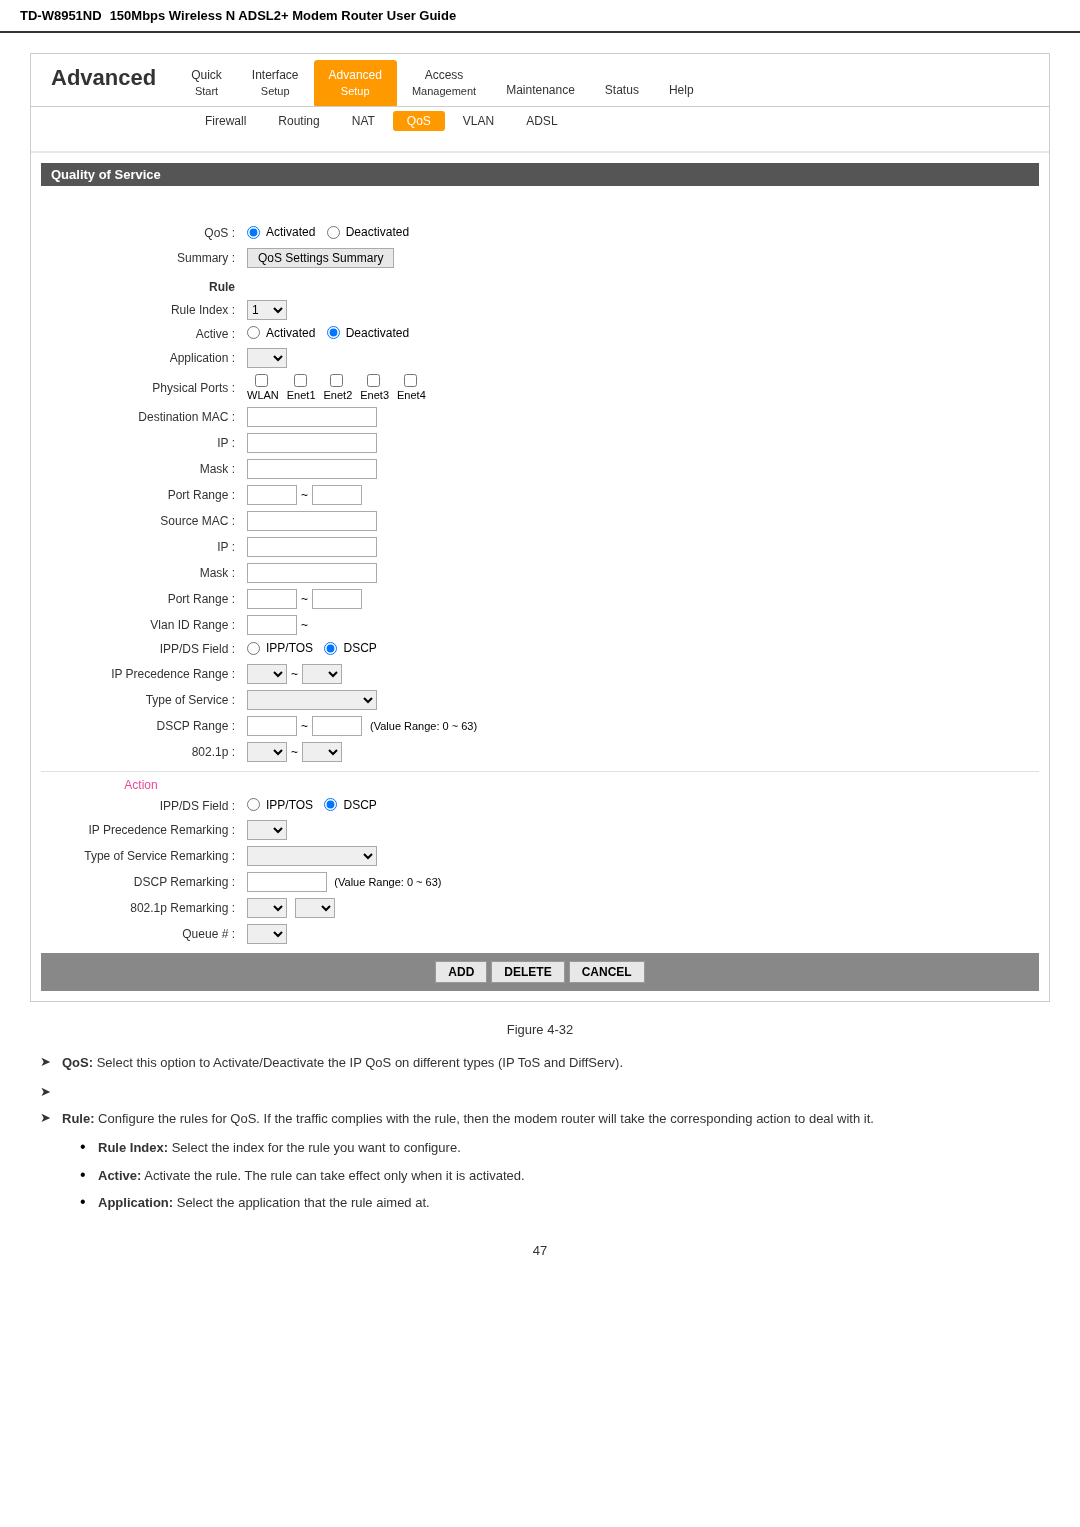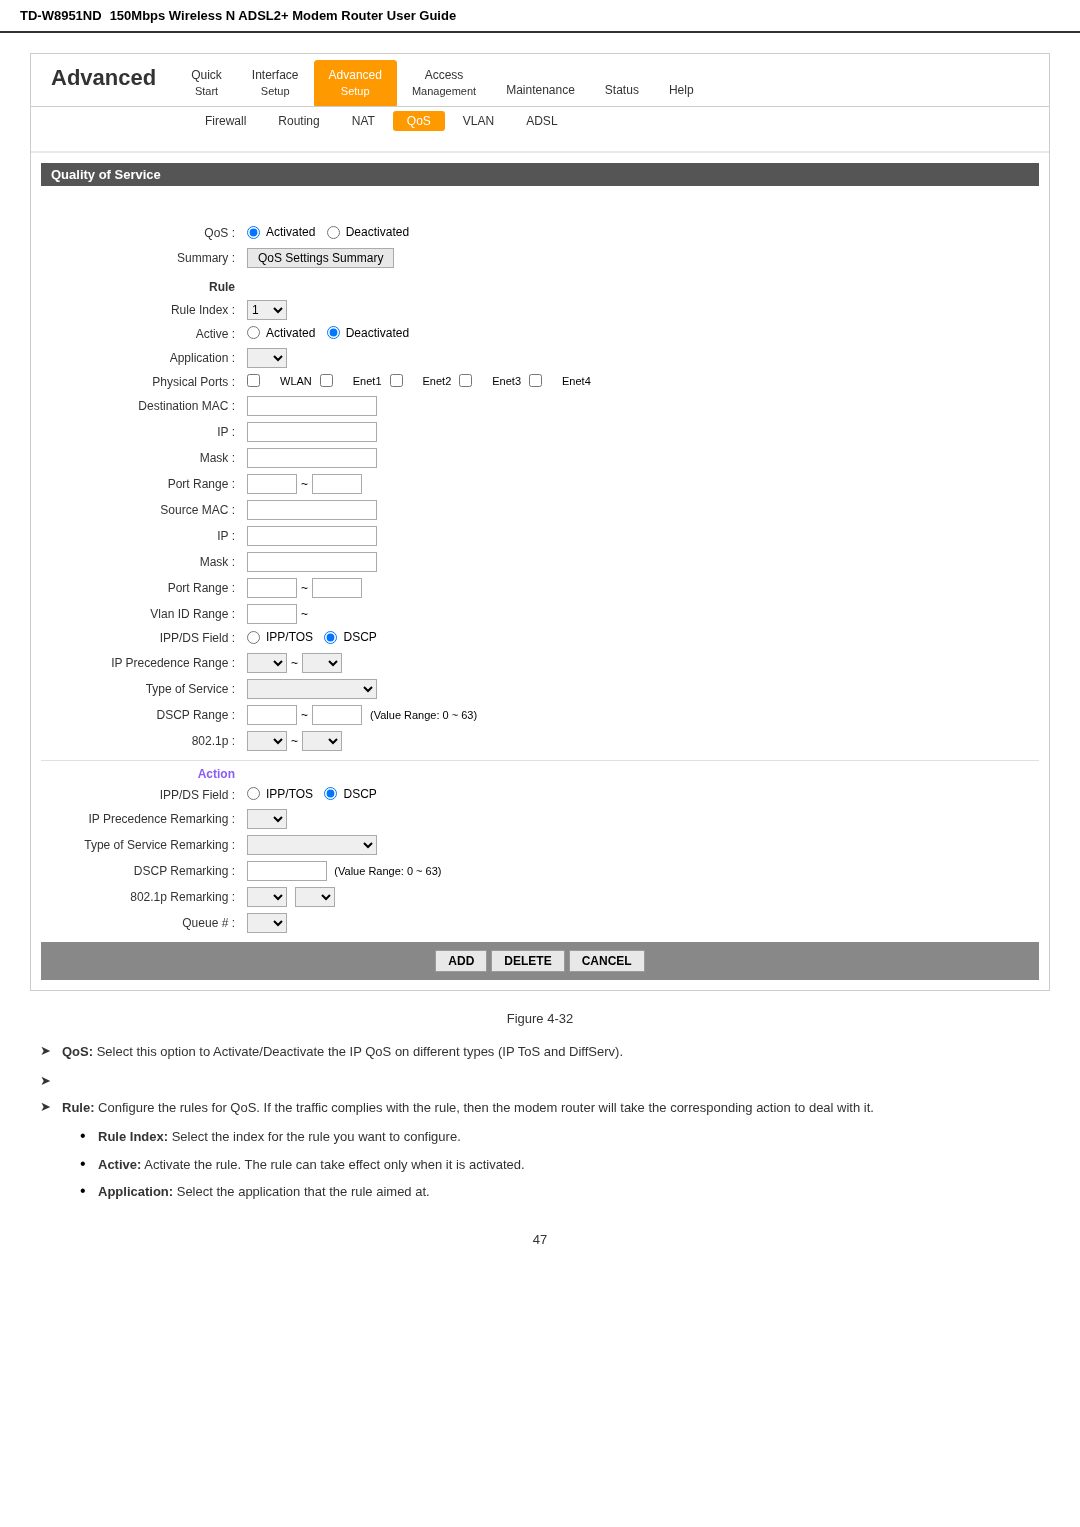--- a/index.html
+++ b/index.html
@@ -150,43 +150,43 @@
     }
 
     .ports-group {
       display: inline-flex;
       gap: 8px;
       align-items: center;
     }
 
     .port-item {
       display: inline-flex;
-      flex-direction: row;
+      flex-direction: column;
       align-items: center;
       font-size: 11px;
-      gap: 18px;
+      gap: 2px;
     }
 
     .port-range-group {
       display: inline-flex;
       align-items: center;
       gap: 4px;
     }
 
     .rule-label {
       font-weight: bold;
       text-align: right;
       color: #333;
       padding-right: 8px;
     }
 
     .action-label {
-      font-weight: bold;
-      text-align: right;
-      color: #8b5cf6;
+      font-weight: normal;
+      text-align: center;
+      color: #ec4899;
       padding-right: 8px;
     }
 
     .divider-row td {
       border-top: 1px solid #e0e0e0;
       padding-top: 6px;
     }
 
     .bottom-bar {
       background: #888;

